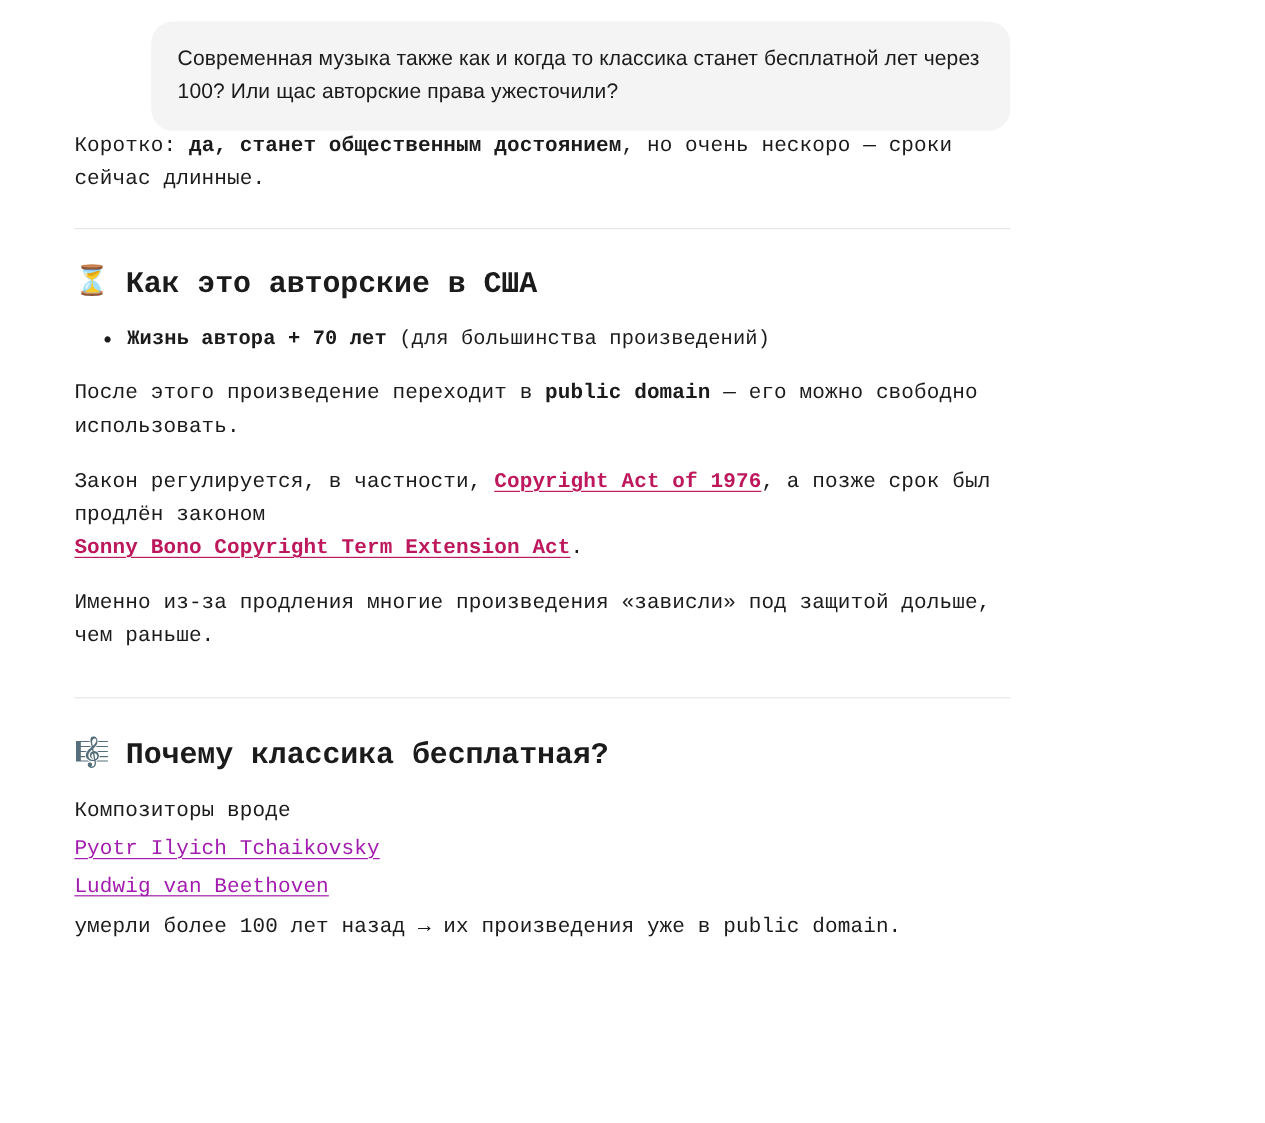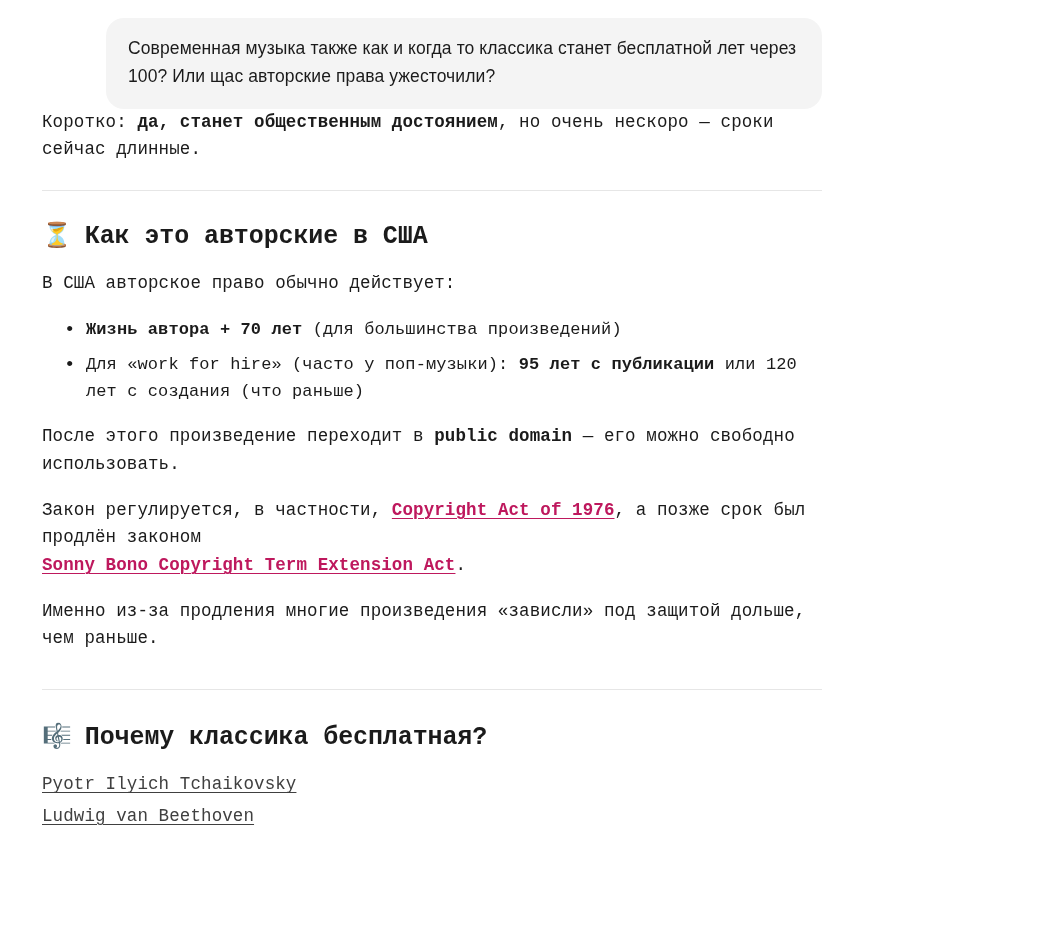--- a/index.html
+++ b/index.html
@@ -13,20 +13,21 @@
     font-family: "Liberation Sans", sans-serif;
     color: #1b1b1b;
     -webkit-font-smoothing: antialiased;
   }
   .page {
     position: relative;
     width: 864px;
     min-height: 936px;
     box-sizing: border-box;
     padding: 0;
+    margin-left: 20px;
   }
 
   
   .user-row {
     display: flex;
     justify-content: flex-end;
     padding: 18px 42px 0 42px;
   }
   .user-bubble {
     background: #f4f4f4;
@@ -104,21 +105,21 @@
     text-underline-offset: 3px;
     text-decoration-thickness: 1px;
     color: #be185d;
     font-weight: 700;
   }
   .entity {
     display: inline-block;
     text-decoration: underline;
     text-underline-offset: 3px;
     text-decoration-thickness: 1px;
-    color: #404040;
+    color: #a21caf;
     font-weight: 400;
   }
   .stack-line {
     margin: 0 0 4px 0 !important;
   }
   .tight {
     margin-bottom: 6px !important;
   }
   .gap-before {
     margin-top: 22px;
@@ -137,38 +138,38 @@
 
     <p class="lead"><span>Коротко: </span><strong>да, станет общественным достоянием</strong><span>, но очень нескоро — сроки сейчас длинные.</span></p>
 
     <hr class="sep">
 
     <h2 class="section">
       <span class="emoji">⏳</span>
       <span>Как это авторские в США</span>
     </h2>
 
-    <p>В США авторское право обычно действует:</p>
 
     <ul class="bullets">
       <li><strong>Жизнь автора + 70 лет</strong><span> (для большинства произведений)</span></li>
-      <li><span>Для «work for hire» (часто у поп-музыки): </span><strong>95 лет с публикации</strong><span> или 120 лет с создания (что раньше)</span></li>
     </ul>
 
     <p><span>После этого произведение переходит в </span><strong>public domain</strong><span> — его можно свободно использовать.</span></p>
 
     <p><span>Закон регулируется, в частности, </span><span class="link-under">Copyright Act of 1976</span><span>, а позже срок был продлён законом</span><br><span class="link-under">Sonny Bono Copyright Term Extension Act</span><span>.</span></p>
 
     <p class="gap-before">Именно из-за продления многие произведения «зависли» под защитой дольше, чем раньше.</p>
 
     <hr class="sep" style="margin-top:36px;margin-bottom:32px;">
 
     <h2 class="section">
       <span class="emoji">🎼</span>
       <span>Почему классика бесплатная?</span>
     </h2>
 
+    <p class="stack-line">Композиторы вроде</p>
     <p class="stack-line"><span class="entity">Pyotr Ilyich Tchaikovsky</span></p>
     <p class="tight"><span class="entity">Ludwig van Beethoven</span></p>
 
+    <p class="gap-before">умерли более 100 лет назад → их произведения уже в public domain.</p>
 
   </div>
 </div>
 
 </body></html>

